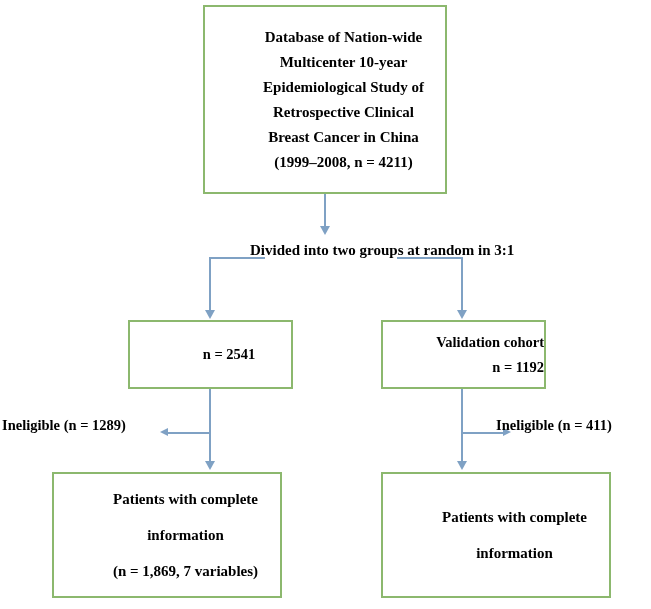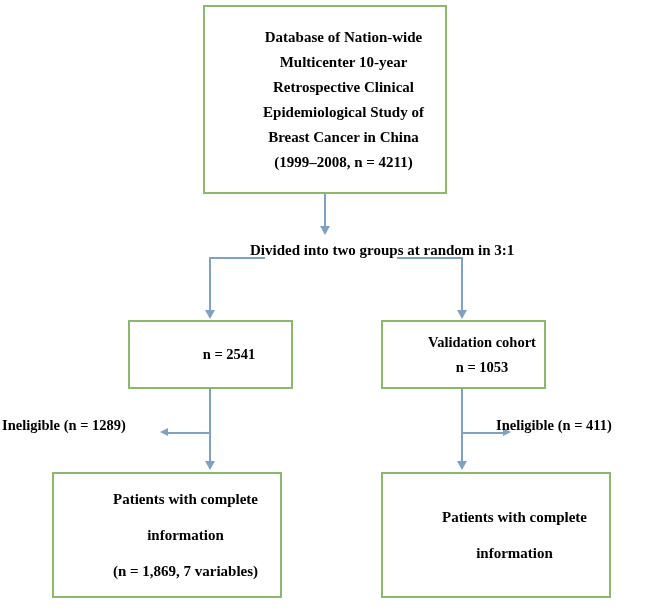--- a/index.html
+++ b/index.html
@@ -53,20 +53,21 @@
     font-size: 14.5px;
   }
   #node-training .line { line-height: 25px; }
 
   #node-validation {
     left: 381px;
     top: 320px;
     width: 165px;
     height: 69px;
     font-size: 14.5px;
+    align-items: flex-end;
   }
   #node-validation .line { line-height: 25px; }
 
   #node-complete-training {
     left: 52px;
     top: 472px;
     width: 230px;
     height: 126px;
     font-size: 15px;
   }
@@ -139,22 +140,22 @@
   }
 </style>
 </head>
 <body>
 
 <div id="canvas">
 
   <div class="node" id="node-database">
     <span class="line">Database of Nation-wide</span>
     <span class="line">Multicenter 10-year</span>
+    <span class="line">Epidemiological Study of</span>
     <span class="line">Retrospective Clinical</span>
-    <span class="line">Epidemiological Study of</span>
     <span class="line">Breast Cancer in China</span>
     <span class="line">(1999–2008, n = 4211)</span>
   </div>
 
   <div class="conn v" style="left:324px; top:194px; height:34px;"></div>
   <div class="arrowhead arrow-down" style="left:320px; top:226px;"></div>
 
   <div class="freetext" id="label-divided">
     <span class="line">Divided into two</span>
     <span class="line">groups at</span>
@@ -169,21 +170,21 @@
 
   <div class="conn v" style="left:461px; top:257px; height:54px;"></div>
   <div class="arrowhead arrow-down" style="left:457px; top:310px;"></div>
 
   <div class="node" id="node-training">
     <span class="line">n = 2541</span>
   </div>
 
   <div class="node" id="node-validation">
     <span class="line">Validation cohort</span>
-    <span class="line">n = 1053</span>
+    <span class="line">n = 1192</span>
   </div>
 
   <div class="conn v" style="left:209px; top:389px; height:74px;"></div>
   <div class="arrowhead arrow-down" style="left:205px; top:461px;"></div>
 
   <div class="conn h" style="left:168px; top:432px; width:42px;"></div>
   <div class="arrowhead arrow-left" style="left:160px; top:428px;"></div>
 
   <div class="freetext" id="label-ineligible-left">Ineligible (n = 1289)</div>
 

